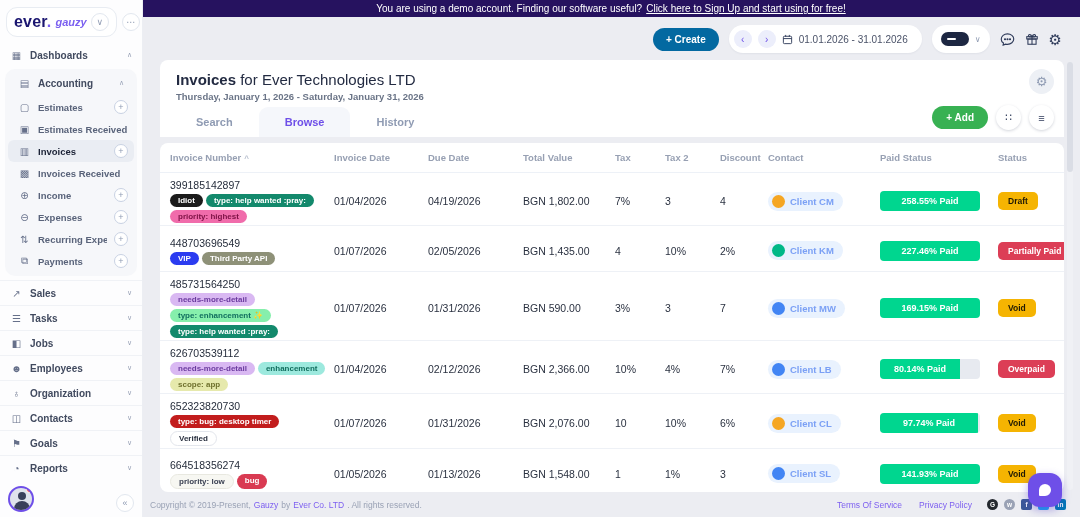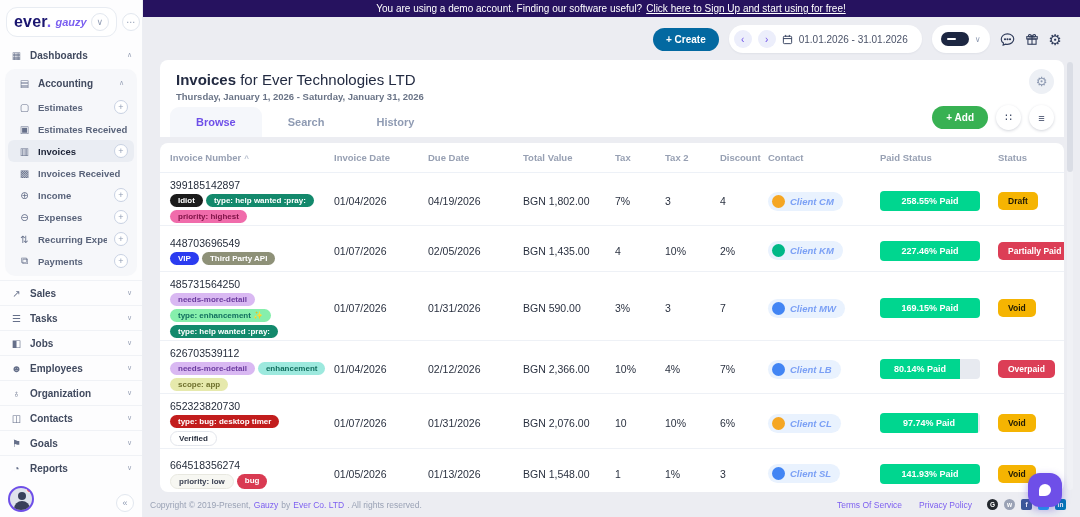--- a/index.html
+++ b/index.html
@@ -97,21 +97,21 @@
   .thead { height:30px; border-bottom:1px solid #edf1f7; }
   .th { font-size:9.5px; color:#97a0b3; font-weight:600; }
   .sort { font-size:8px; color:#b9c0cf; margin-left:3px; }
   .trow { border-bottom:1px solid #eef1f6; min-height:46px; padding-top:6px; padding-bottom:2px;
     cursor:pointer; }
   .td { font-size:10.5px; color:#2a3140; }
   .inv-num { font-size:10.5px; color:#1f2736; display:block; margin-bottom:3px; }
   .tagwrap { display:flex; flex-wrap:wrap; gap:3px; width:158px; }
   .tag { font-size:8px; font-weight:700; padding:2px 8px; border-radius:20px; white-space:nowrap; }
   .contact-pill { display:inline-flex; align-items:center; gap:5px; background:#e9f2fe;
-    border-radius:12px; padding:3px 9px 3px 4px;font-style:italic; }
+    border-radius:12px; padding:3px 9px 3px 4px; }
   .contact-av { width:13px; height:13px; border-radius:50%; flex:none; }
   .contact-name { font-size:9.5px; color:#7ba0f5; font-weight:600; }
   .paid-bar { width:100px; height:20px; border-radius:4px; background:#e7eaf0; overflow:hidden; }
   .paid-fill { height:100%; background:#00d68f; display:flex; align-items:center;
     justify-content:center; color:#fff; font-size:9px; font-weight:800; white-space:nowrap; }
   .status-pill { display:inline-block; font-size:8.5px; font-weight:800; border-radius:5px;
     padding:4px 10px; white-space:nowrap; }
   .status-warning { background:#f5b402; color:#211a05; }
   .status-danger { background:#dc3e56; color:#fff; }
 
@@ -310,22 +310,22 @@
 </div>
 
 <div class="block1">
   <div class="page-title">
     <b>Invoices</b>
     <span>for Ever Technologies LTD</span>
   </div>
   <div class="page-subtitle">Thursday, January 1, 2026 - Saturday, January 31, 2026</div>
   <div class="hdr-gear">⚙</div>
   <div class="tabs">
+      <div class="tab">Search</div>
       <div class="tab active">Browse</div>
-      <div class="tab">Search</div>
       <div class="tab">History</div>
     </div>
   <div class="hdr-actions">
     <button class="add-btn">+ Add</button>
     <span class="view-btn">∷</span>
     <span class="view-btn">≡</span>
   </div>
 </div>
 
 <div class="block2">

